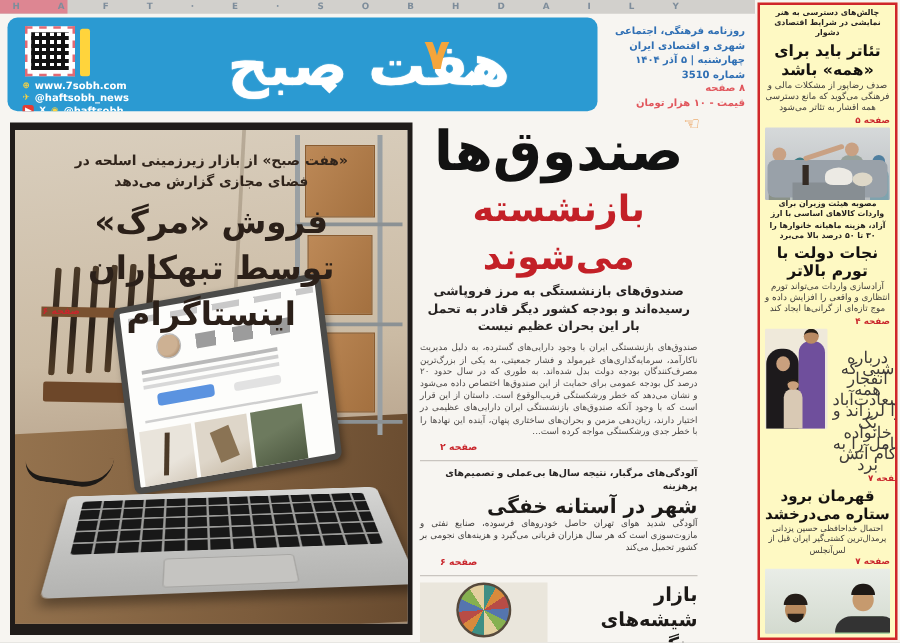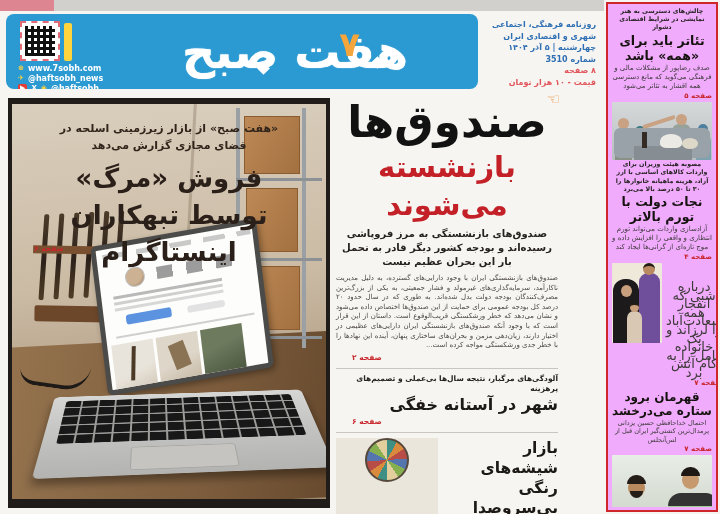--- a/index.html
+++ b/index.html
@@ -110,21 +110,21 @@
   .c-sub { font-size:7px; line-height:9.4px; text-align:justify; }
   .glass-row { display:flex; gap:8px; margin-top:4px; height:102px; }
   .glass { position:relative; width:102px; height:102px; background:#eae6dc; flex:0 0 auto; }
   .glass-circle { position:absolute; left:29px; top:0px; width:44px; height:44px; border-radius:50%; border:2px solid #56493c;
       background:repeating-conic-gradient(#3f8f84 0 28deg, #d98a3c 28deg 56deg, #b84c46 56deg 86deg, #5575ae 86deg 116deg, #86b050 116deg 146deg, #e3cf9e 146deg 180deg); }
   .g-col { flex:1; }
   .g-head { direction:rtl; text-align:right; font-size:15.5px; font-weight:bold; color:#1c1917; line-height:20px; }
 
   
   .sidebar { position:absolute; left:606px; top:2px; width:112px; height:510px; background:#ffdядь; }
-  .sidebar { background:#f0abfc; border:2px solid #cf262b; padding:3px 4px; display:flex; flex-direction:column; overflow:hidden; }
+  .sidebar { background:#fef9c3; border:2px solid #cf262b; padding:3px 4px; display:flex; flex-direction:column; overflow:hidden; }
   .s-kick { font-size:6.3px; line-height:8.2px; text-align:center; }
   .s-head { direction:rtl; text-align:center; font-size:12.5px; font-weight:bold; color:#15120f; line-height:15px; margin-top:1px; }
   .s-sub { font-size:7px; line-height:9px; text-align:center; margin-top:1px; }
   .s-ref { text-align:right; margin-top:1px; font-size:7px; }
   .s-photo { width:100%; border-radius:1px; position:relative; overflow:hidden; margin-top:2px; }
   .theater-photo { height:116px; background:linear-gradient(#d6d9da,#b8bdc0); }
   .couch { position:absolute; left:2px; bottom:2px; width:96px; height:30px; background:#99a1a9; border-radius:6px; }
   .t-table { position:absolute; left:22px; bottom:0px; width:58px; height:14px; background:#878e93; }
   .bottle { position:absolute; left:30px; bottom:12px; width:5px; height:16px; background:#342b24; }
   .bag { position:absolute; left:48px; bottom:12px; width:22px; height:14px; background:#eceae4; border-radius:50% 50% 30% 30%; }
@@ -163,20 +163,21 @@
   .w2-head { position:absolute; left:70px; top:16px; width:17px; height:18px; background:#c69a6e; border-radius:50%; }
   .w2-hair { position:absolute; left:69px; top:12px; width:19px; height:9px; background:#1e1915; border-radius:9px 9px 0 0; }
 </style>
 </head>
 <body>
 
 <div class="page">
 
   <div class="top-strip">
     <div class="strip-pink"></div>
+    <span class="strip-letters">H A F T · E · S O B H D A I L Y</span>
   </div>
 
   <div class="masthead">
     <div class="logo-band">
       <div class="qr-wrap">
         <div class="qr">
             <div class="qr-inner"></div>
           </div>
         <div class="qr-tag"></div>
       </div>
@@ -265,20 +266,21 @@
   <div class="mid">
     <span class="hand-icon">☜</span>
     <div class="m-h-black">صندوق‌ها</div>
     <div class="m-h-red">بازنشسته می‌شوند</div>
     <div class="m-sub">صندوق‌های بازنشستگی به مرز فروپاشی رسیده‌اند و بودجه کشور دیگر قادر به تحمل بار این بحران عظیم نیست</div>
     <div class="sub m-body">صندوق‌های بازنشستگی ایران با وجود دارایی‌های گسترده، به دلیل مدیریت ناکارآمد، سرمایه‌گذاری‌های غیرمولد و فشار جمعیتی، به یکی از بزرگ‌ترین مصرف‌کنندگان بودجه دولت بدل شده‌اند. به طوری که در سال حدود ۲۰ درصد کل بودجه عمومی برای حمایت از این صندوق‌ها اختصاص داده می‌شود و نشان می‌دهد که خطر ورشکستگی قریب‌الوقوع است. داستان از این قرار است که با وجود آنکه صندوق‌های بازنشستگی ایران دارایی‌های عظیمی در اختیار دارند، زیان‌دهی مزمن و بحران‌های ساختاری پنهان، آینده این نهادها را با خطر جدی ورشکستگی مواجه کرده است...</div>
     <div class="ref m-ref">صفحه ۲</div>
     <div class="divider"></div>
     <div class="kick c-kick">آلودگی‌های مرگبار، نتیجه سال‌ها بی‌عملی و تصمیم‌های پرهزینه</div>
     <div class="c-head">شهر در آستانه خفگی</div>
+    <div class="sub c-sub">آلودگی شدید هوای تهران حاصل خودروهای فرسوده، صنایع نفتی و مازوت‌سوزی است که هر سال هزاران قربانی می‌گیرد و هزینه‌های نجومی بر کشور تحمیل می‌کند</div>
     <div class="ref m-ref">صفحه ۶</div>
     <div class="divider"></div>
     <div class="glass-row">
       <div class="glass">
 
         <div class="glass-circle"></div>
       </div>
       <div class="g-col">
         <div class="g-head">بازار شیشه‌های رنگی بی‌سروصدا بزرگ شد</div>
 

